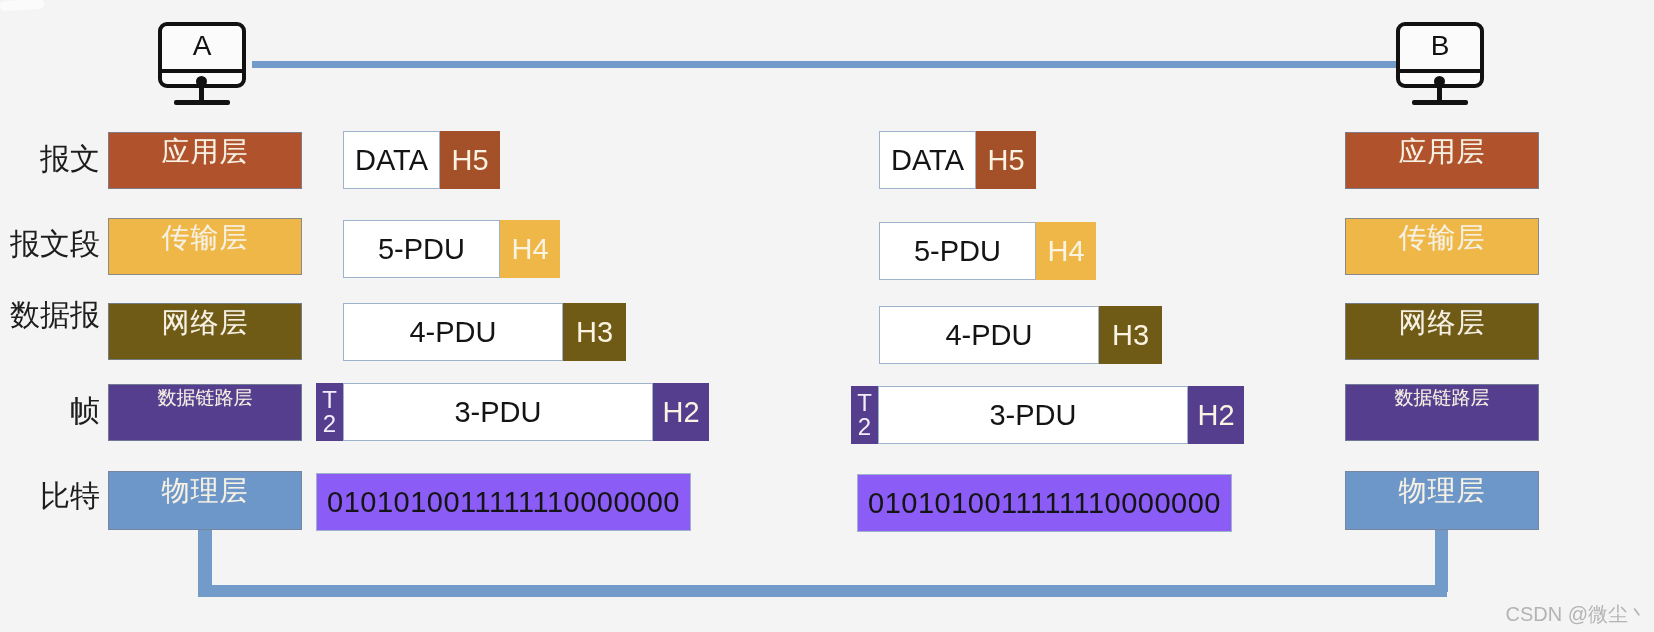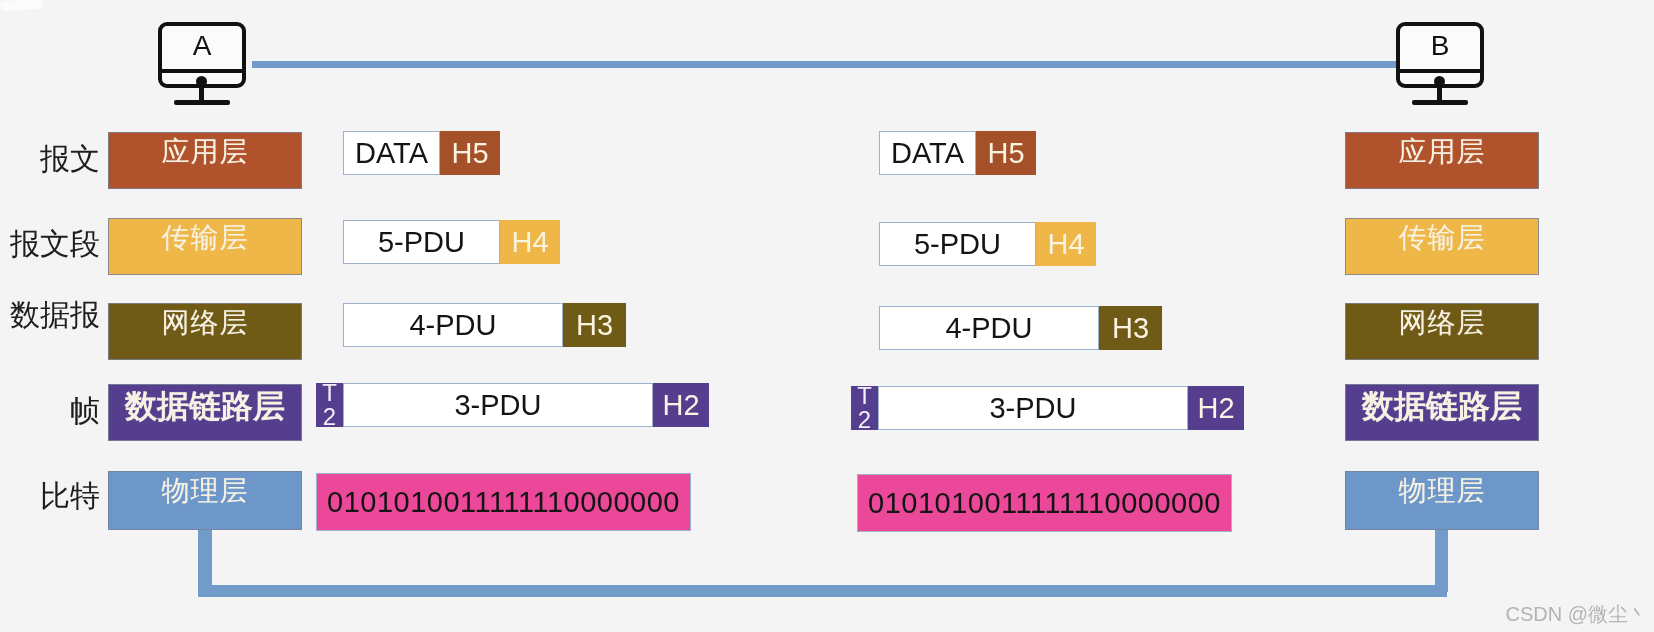--- a/index.html
+++ b/index.html
@@ -136,28 +136,28 @@
     border: 1px solid rgba(120,130,150,0.85);
     display: flex;
     align-items: flex-start;
     justify-content: center;
     color: #f7f1e3;
     font-size: 28px;
     font-family: "DejaVu Serif", "Liberation Serif", serif;
     letter-spacing: 1px;
     text-shadow: 0 0 1px rgba(255,255,255,0.35);
   }
-  .layer-box.wide { font-size: 32px; letter-spacing: 0px; font-weight: bold; }
+  .layer-box.wide { font-size: 19px; letter-spacing: 0px; }
 
   
   .pdu {
     position: absolute;
     display: flex;
     box-sizing: border-box;
-    height: 44px;
+    height: 58px;
   }
   .pdu-body {
     background: #ffffff;
     border: 1px solid #9fb2cb;
     box-sizing: border-box;
     display: flex;
     align-items: center;
     justify-content: center;
     color: #141414;
     font-size: 29px;
@@ -175,21 +175,21 @@
     display: flex;
     flex-direction: column;
     align-items: center;
     justify-content: center;
     color: #f3eefb;
     font-size: 24px;
     line-height: 24px;
   }
   .bits-box {
     position: absolute;
-    background: #ec4899;
+    background: #8b5cf6;
     border: 1px solid #9fb2cb;
     box-sizing: border-box;
     display: flex;
     align-items: center;
     justify-content: center;
     color: #141414;
     font-size: 29px;
     letter-spacing: 0.5px;
     height: 58px;
   }

